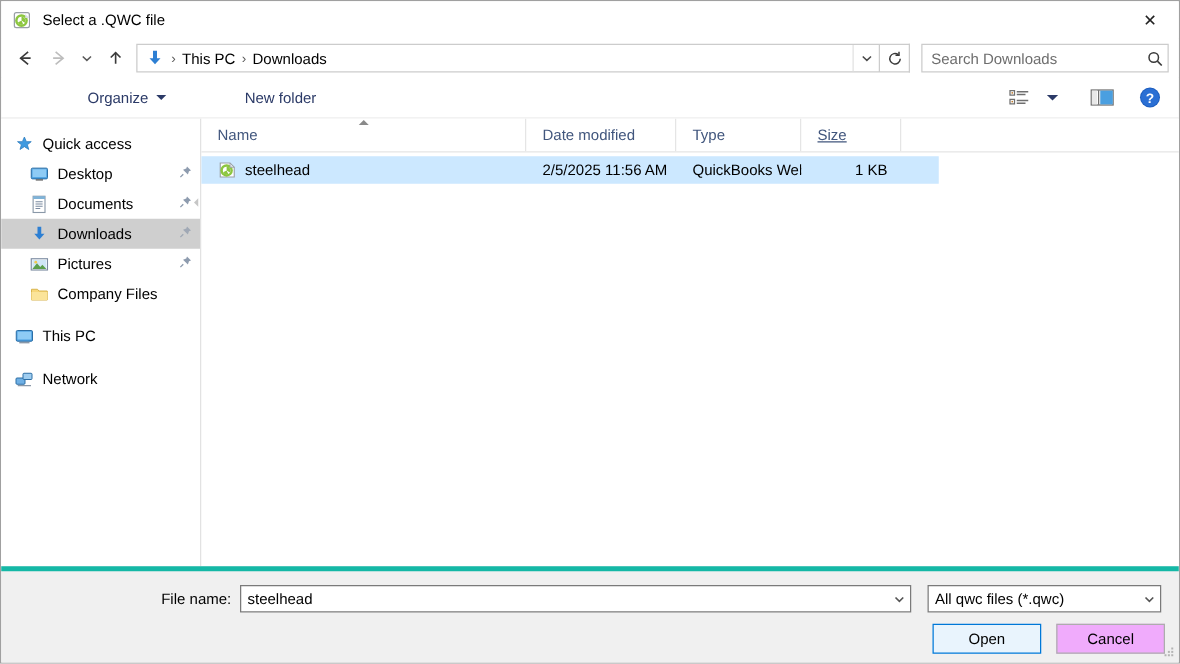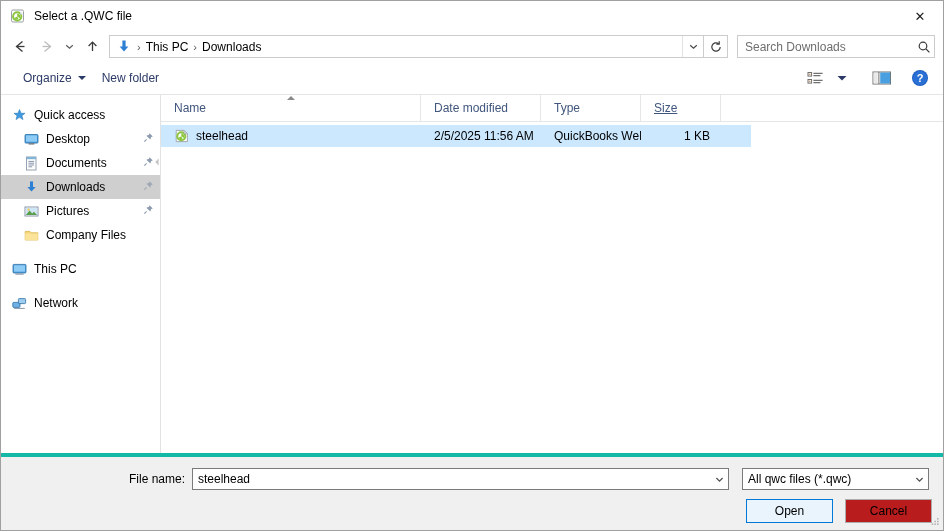--- a/index.html
+++ b/index.html
@@ -170,20 +170,21 @@
     border-bottom: 1px solid #e5e5e5;
   }
   .tb-item {
     font-size: 12px;
     color: #2b3a67;
     padding: 4px 8px;
     display: flex;
     align-items: center;
     cursor: default;
     white-space: nowrap;
+    margin-left: 47px;
   }
   .tb-caret {
     margin-left: 6px;
     width: 0; height: 0;
     border-left: 4px solid transparent;
     border-right: 4px solid transparent;
     border-top: 4px solid #2b3a67;
   }
   .tb-spacer { flex: 1 1 auto; }
   .tb-icon-btn {
@@ -399,21 +400,21 @@
     display: flex;
     align-items: center;
     gap: 12px;
   }
   .btn {
     width: 87px;
     height: 24px;
     font-family: "Liberation Sans", sans-serif;
     font-size: 12px;
     color: #000000;
-    background: #b91c1c;
+    background: #f0abfc;
     border: 1px solid #adadad;
     box-sizing: border-box;
     display: flex;
     align-items: center;
     justify-content: center;
     cursor: default;
   }
   .btn.default {
     background: #e9f4fd;
     border: 1px solid #0078d7;

